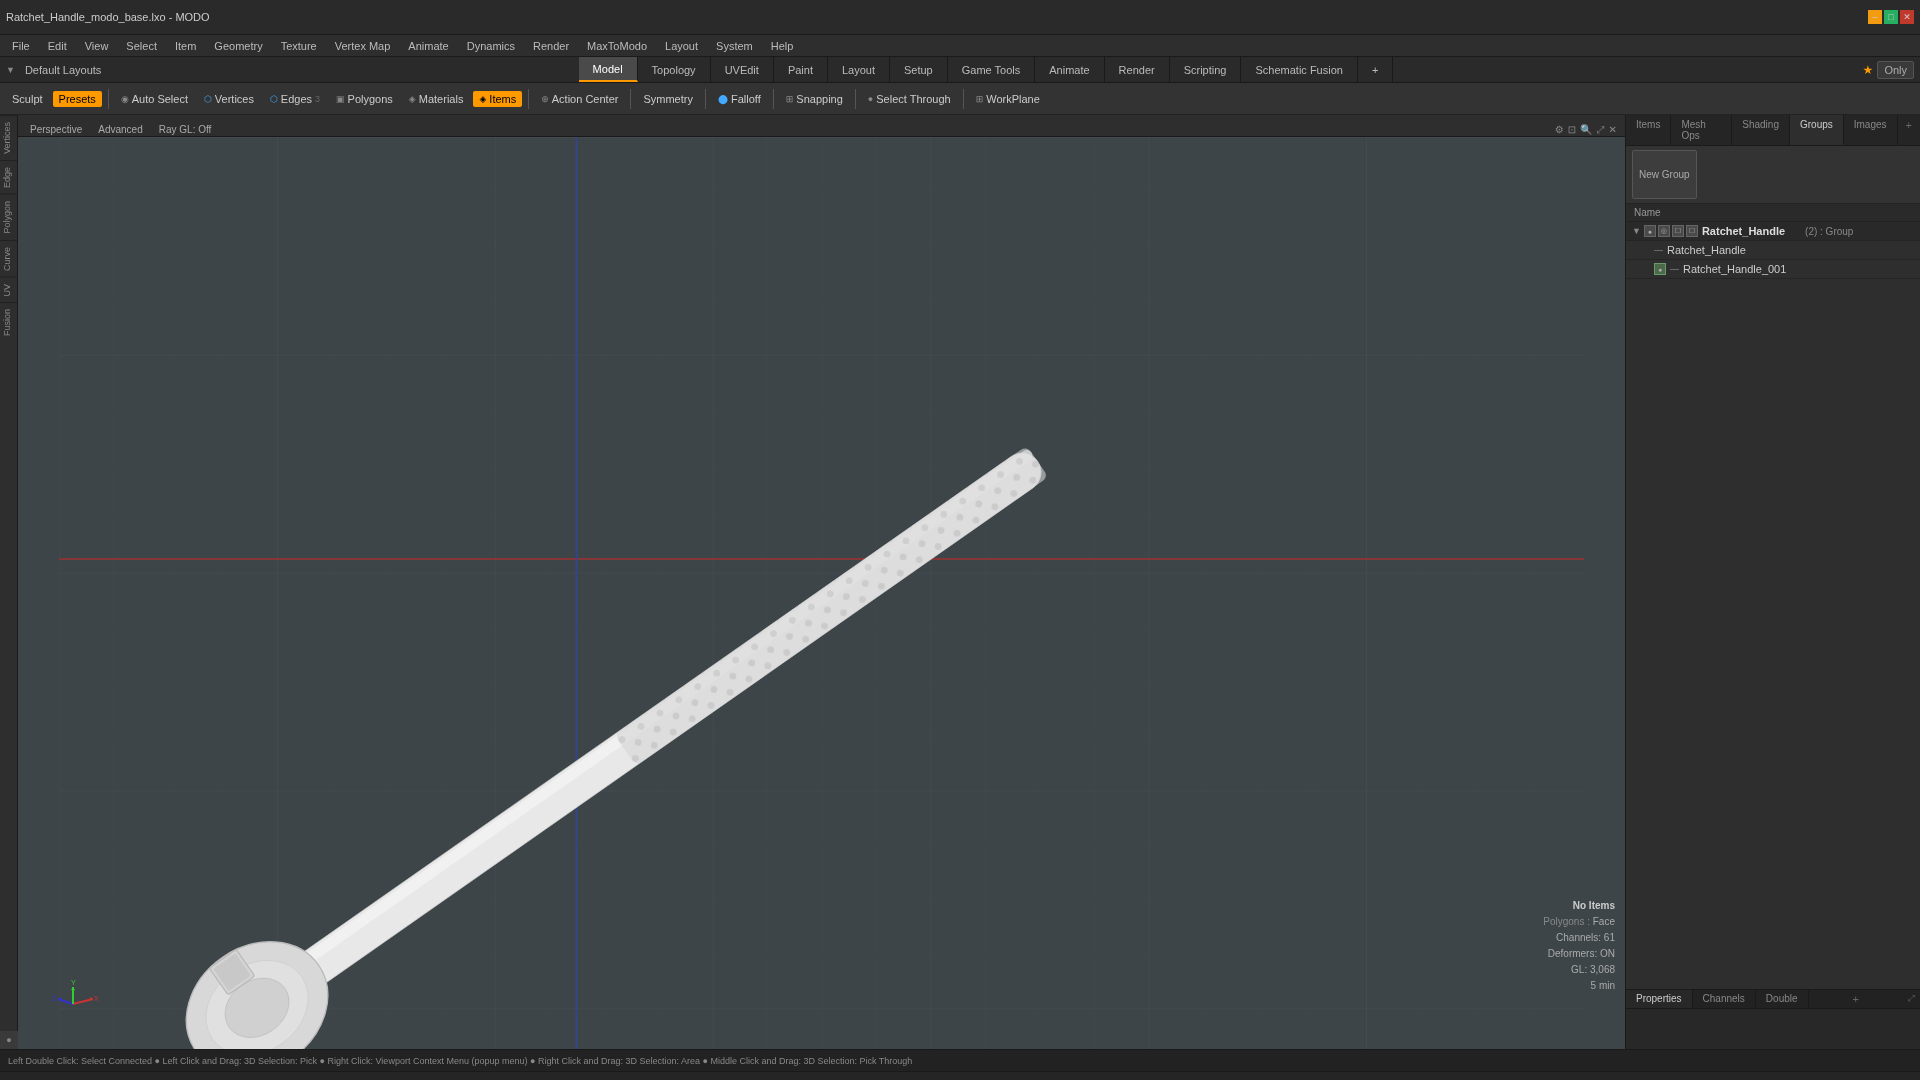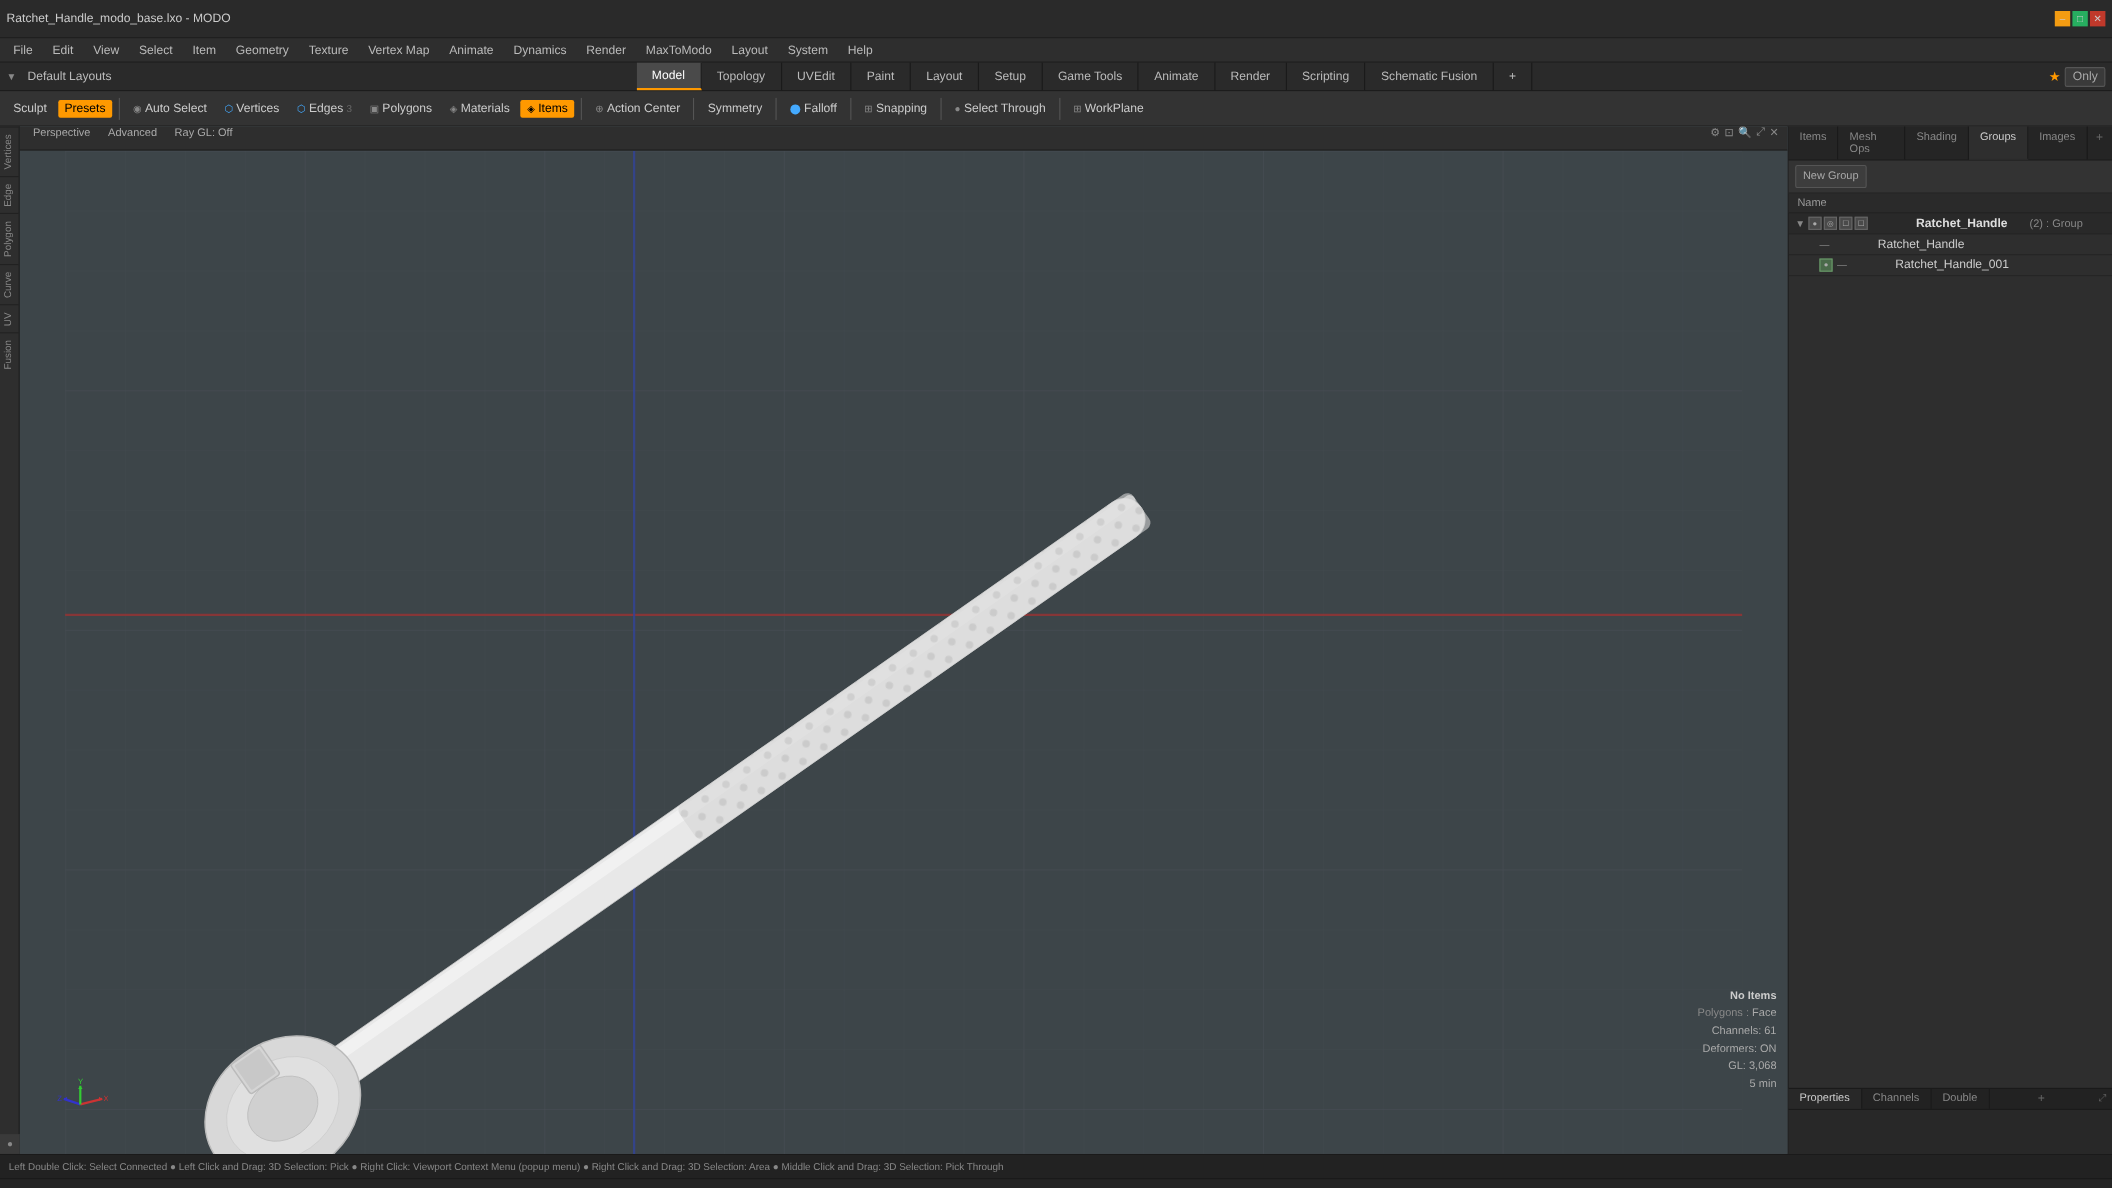--- a/index.html
+++ b/index.html
@@ -37,21 +37,21 @@
     
     #main { display: flex; height: calc(1080px - 22px - 22px - 26px - 32px - 22px - 22px); }
 
     
     #left-panel { width: 18px; background: #2e2e2e; border-right: 1px solid #1a1a1a; display: flex; flex-direction: column; }
     .left-tab { writing-mode: vertical-rl; text-orientation: mixed; transform: rotate(180deg); font-size: 9px; color: #888; padding: 6px 2px; cursor: pointer; border-bottom: 1px solid #222; }
     .left-tab-bottom { width: 18px; height: 18px; background: #3a3a3a; display: flex; align-items: center; justify-content: center; color: #888; font-size: 9px; cursor: pointer; margin-top: auto; }
 
     
     #viewport { flex: 1; background: #3d4548; position: relative; overflow: hidden; }
-    #viewport-header { background: #2e2e2e; height: 22px; display: flex; align-items: flex-start; padding: 0 8px; gap: 8px; border-bottom: 1px solid #1a1a1a; }
+    #viewport-header { background: #2e2e2e; height: 22px; display: flex; align-items: flex-end; padding: 0 8px; gap: 8px; border-bottom: 1px solid #1a1a1a; }
     .vp-btn { font-size: 10px; color: #aaa; cursor: pointer; padding: 1px 4px; }
     .vp-icons { margin-left: auto; display: flex; gap: 4px; }
     .vp-icon-btn { font-size: 10px; color: #888; cursor: pointer; }
 
     
     #viewport-3d { width: 100%; height: calc(100% - 22px); position: relative; background: #3d4549; overflow: hidden; }
     
     
     #grid-svg { position: absolute; top: 0; left: 0; width: 100%; height: 100%; }
 
@@ -65,29 +65,29 @@
 
     
     #right-panel { width: 295px; background: #2e2e2e; border-left: 1px solid #1a1a1a; display: flex; flex-direction: column; }
     #right-tabs { display: flex; border-bottom: 1px solid #1a1a1a; background: #252525; }
     .rtab { font-size: 10px; color: #888; padding: 4px 10px; cursor: pointer; border-right: 1px solid #1a1a1a; }
     .rtab.active { color: #ccc; background: #2e2e2e; border-bottom: 1px solid #2e2e2e; }
     .rtab-add { margin-left: auto; color: #666; padding: 4px 8px; cursor: pointer; }
 
     #right-content { flex: 1; overflow-y: auto; }
     #new-group-bar { display: flex; align-items: center; padding: 4px 6px; background: #333; border-bottom: 1px solid #222; gap: 4px; }
-    .ng-btn { font-size: 10px; color: #aaa; cursor: pointer; padding: 4px 6px; background: #3d3d3d; border: 1px solid #555; border-radius: 2px; text-align: center; }
+    .ng-btn { font-size: 10px; color: #aaa; cursor: pointer; padding: 18px 6px; background: #3d3d3d; border: 1px solid #555; border-radius: 2px; text-align: center; }
     .name-header { font-size: 10px; color: #999; padding: 3px 8px; border-bottom: 1px solid #222; background: #2a2a2a; }
 
     
     .tree-item { display: flex; align-items: center; padding: 3px 6px; cursor: pointer; font-size: 11px; border-bottom: 1px solid #252525; }
     .tree-item .arrow { color: #888; margin-right: 3px; font-size: 9px; }
     .tree-item .vis-icons { display: flex; gap: 2px; margin-right: 4px; }
     .tree-item .vis-icon { width: 12px; height: 12px; background: #4a4a4a; border: 1px solid #666; display: flex; align-items: center; justify-content: center; font-size: 7px; color: #aaa; cursor: pointer; }
-    .tree-item .item-label { color: #ccc; font-size: 11px; margin-left: 40px; }
+    .tree-item .item-label { color: #ccc; font-size: 11px; }
     .tree-item .item-type { color: #888; font-size: 10px; margin-left: 20px; }
     .tree-item.group-row { background: #292929; }
     .tree-item.group-row .item-label { color: #ddd; font-weight: bold; }
 
     
     #bottom-panel { height: 60px; border-top: 1px solid #1a1a1a; background: #282828; }
     #bottom-tabs { display: flex; border-bottom: 1px solid #1a1a1a; background: #222; }
     .btab { font-size: 10px; color: #888; padding: 3px 10px; cursor: pointer; border-right: 1px solid #1a1a1a; }
     .btab.active { color: #ccc; background: #282828; }
     .btab-add { margin-left: auto; color: #666; padding: 3px 8px; cursor: pointer; }

